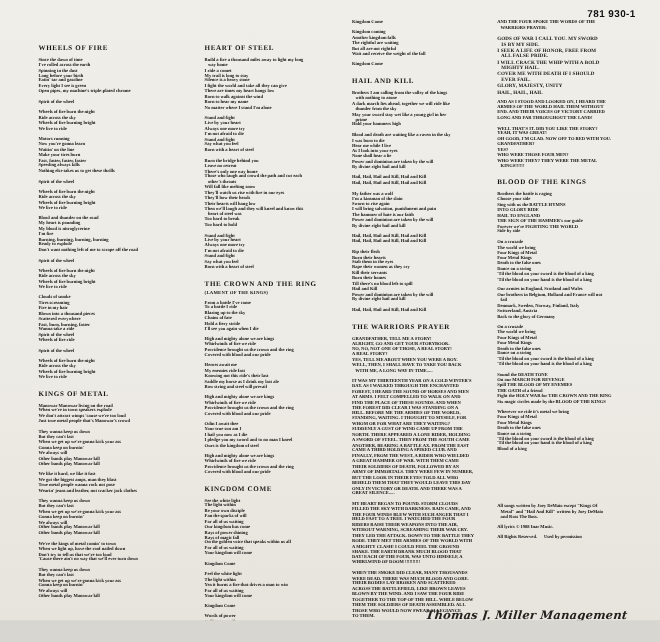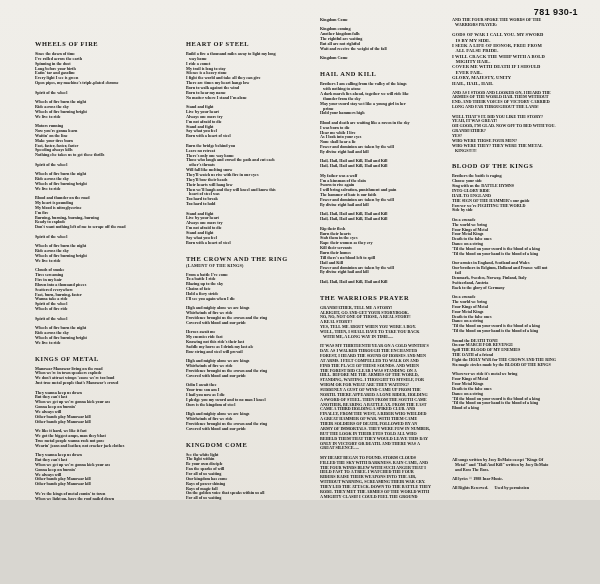--- a/index.html
+++ b/index.html
@@ -1,19 +1,19 @@
 <!DOCTYPE html>
 <html><head>
 <meta charset="utf-8">
 <style>
   html, body { margin: 0; padding: 0; background: #d8d6d0; }
   .page {
     position: relative;
     width: 600px;
-    height: 500px;
+    height: 564px;
     background: linear-gradient(180deg, #f0eee9 0%, #edebe5 60%, #e7e4dd 100%);
     font-family: "Liberation Serif", serif;
     color: #151412;
     overflow: hidden;
   }
   .catalog {
     position: absolute;
     top: 7px;
     right: 22px;
     font-family: "Liberation Sans", sans-serif;

